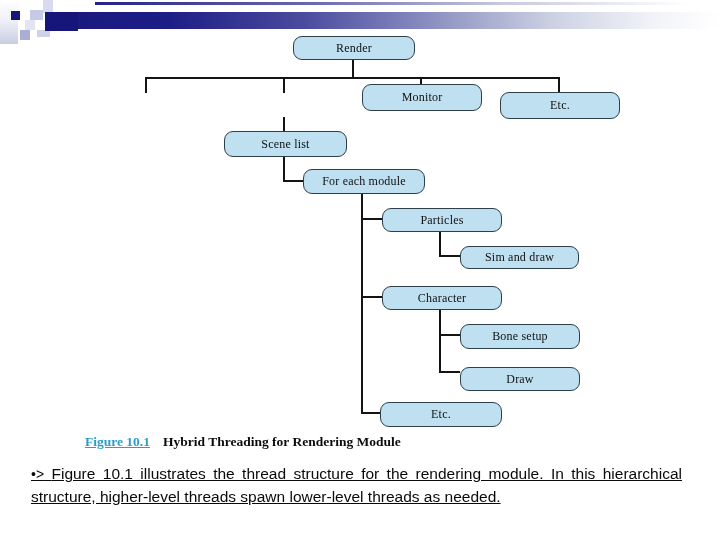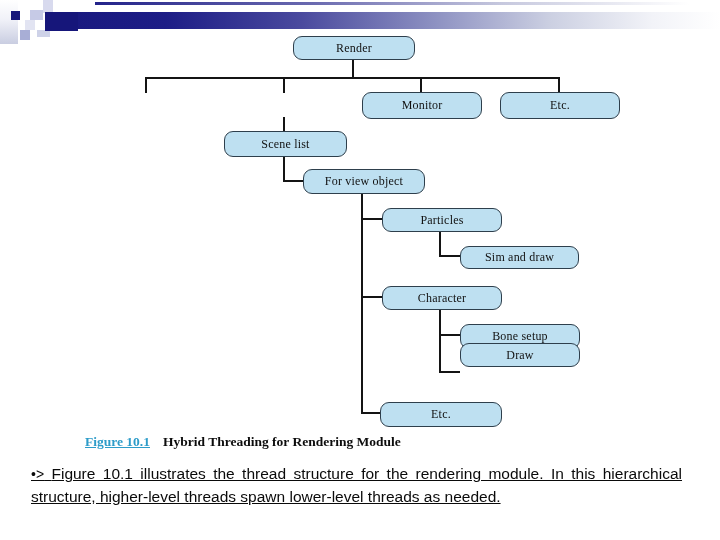--- a/index.html
+++ b/index.html
@@ -72,29 +72,29 @@
   <div class="line hline" style="left:361px;top:218px;width:21px"></div>
   <div class="line hline" style="left:361px;top:296px;width:21px"></div>
   <div class="line hline" style="left:361px;top:412px;width:19px"></div>
   <div class="line vline" style="left:439px;top:230px;height:27px"></div>
   <div class="line hline" style="left:439px;top:255px;width:21px"></div>
   <div class="line vline" style="left:439px;top:308px;height:65px"></div>
   <div class="line hline" style="left:439px;top:334px;width:21px"></div>
   <div class="line hline" style="left:439px;top:371px;width:21px"></div>
 
   <div class="node" style="left:293px;top:36px;width:120px;height:22px">Render</div>
-  <div class="node" style="left:362px;top:92px;width:118px;height:25px">Monitor</div>
+  <div class="node" style="left:362px;top:84px;width:118px;height:25px">Monitor</div>
   <div class="node" style="left:500px;top:92px;width:118px;height:25px">Etc.</div>
   <div class="node" style="left:224px;top:131px;width:121px;height:24px">Scene list</div>
-  <div class="node" style="left:303px;top:169px;width:120px;height:23px">For view object</div>
+  <div class="node" style="left:303px;top:169px;width:120px;height:23px">For each module</div>
   <div class="node" style="left:382px;top:208px;width:118px;height:22px">Particles</div>
   <div class="node" style="left:460px;top:246px;width:117px;height:21px">Sim and draw</div>
   <div class="node" style="left:382px;top:286px;width:118px;height:22px">Character</div>
   <div class="node" style="left:460px;top:324px;width:118px;height:23px">Bone setup</div>
-  <div class="node" style="left:460px;top:343px;width:118px;height:22px">Draw</div>
+  <div class="node" style="left:460px;top:367px;width:118px;height:22px">Draw</div>
   <div class="node" style="left:380px;top:402px;width:120px;height:23px">Etc.</div>
 
   <div class="caption">
     <span class="fig-num">Figure 10.1</span><span class="fig-title">Hybrid Threading for Rendering Module</span>
   </div>
 
   <p class="body-text"><span class="bullet">•&gt;</span> <span>Figure 10.1 illustrates the thread structure for the rendering module. In this hierarchical structure, higher-level threads spawn lower-level threads as needed.</span></p>
 
 </div>
 

